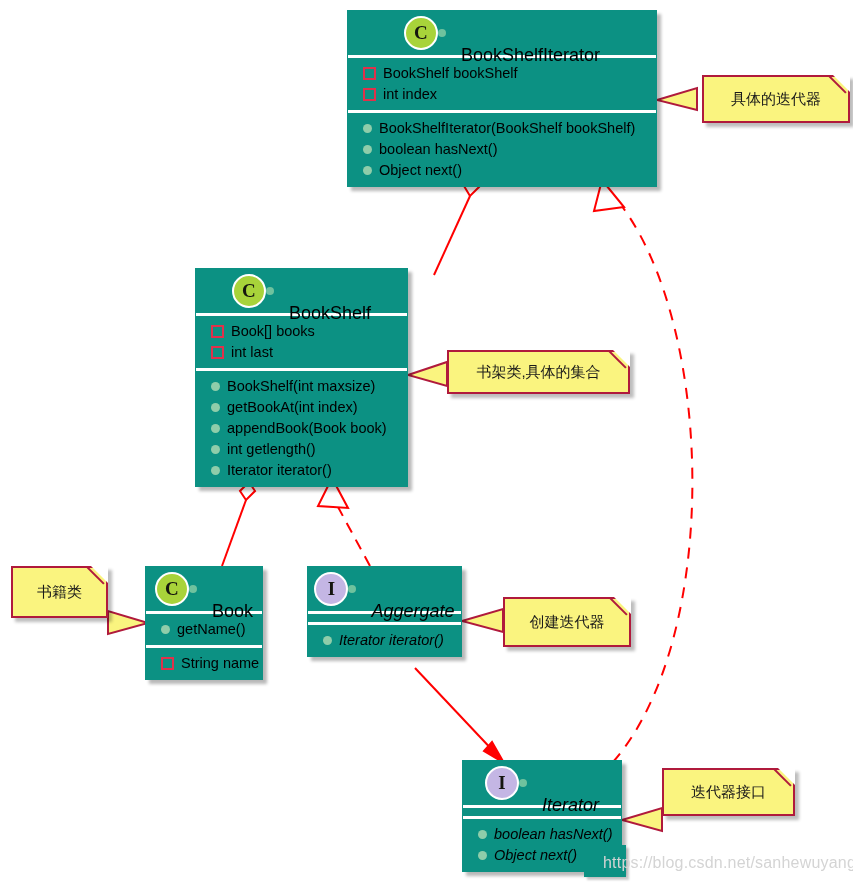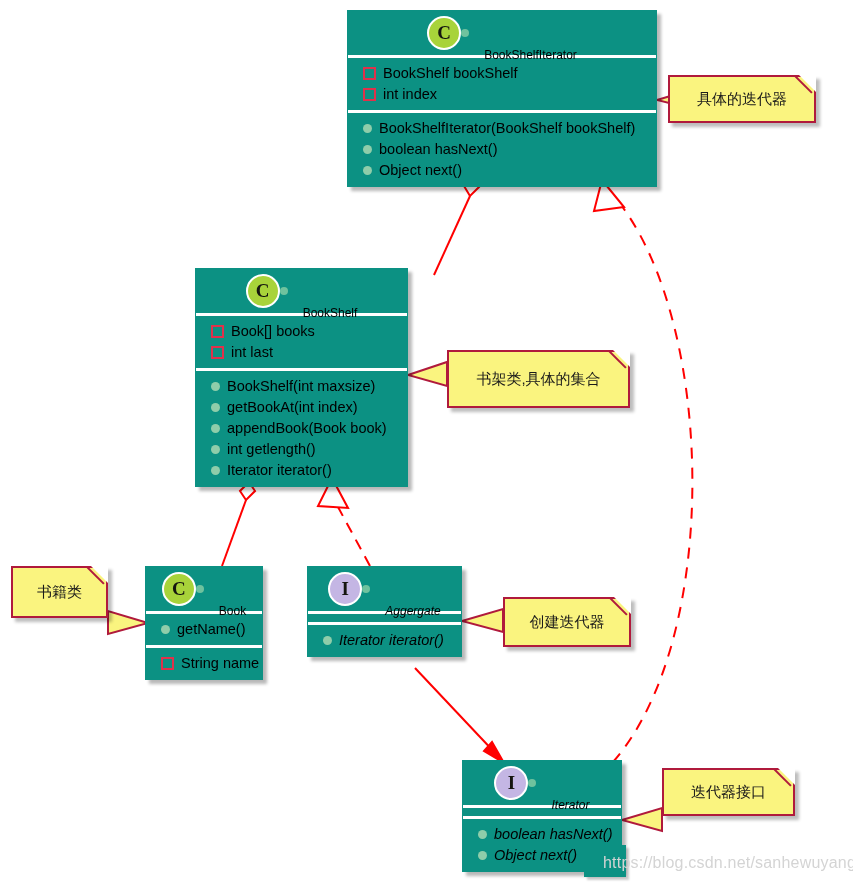--- a/index.html
+++ b/index.html
@@ -71,21 +71,21 @@
     flex: 0 0 auto;
     font-family: "Liberation Serif", "DejaVu Serif", serif;
   }
   .type-icon.class-icon {
     background: #a8d33a;
   }
   .type-icon.interface-icon {
     background: #c4b6e4;
   }
   .class-title {
-    font-size: 12px;
+    font-size: 18px;
     color: #000000;
     margin-left: 10px;
     white-space: nowrap;
     margin-top: 44px;
   }
   .class-title.italic-title {
     font-style: italic;
     text-align: center;
   }
   .visibility-dot {
@@ -355,27 +355,27 @@
         <span class="method-marker"></span>
         <span>boolean hasNext()</span>
       </div>
       <div class="member italic-member">
         <span class="method-marker"></span>
         <span>Object next()</span>
       </div>
     </div>
   </div>
 
-  <div class="note" style="left:668px; top:75px; width:148px; height:48px;">
+  <div class="note" style="left:702px; top:75px; width:148px; height:48px;">
     <span class="fold"></span>
     <span class="fold-line"></span>
     <span>具体的迭代器</span>
   </div>
 
-  <div class="note" style="left:447px; top:350px; width:183px; height:58px;">
+  <div class="note" style="left:447px; top:350px; width:183px; height:44px;">
     <span class="fold"></span>
     <span class="fold-line"></span>
     <span>书架类,具体的集合</span>
   </div>
 
   <div class="note" style="left:11px; top:566px; width:97px; height:52px;">
     <span class="fold"></span>
     <span class="fold-line"></span>
     <span>书籍类</span>
   </div>

